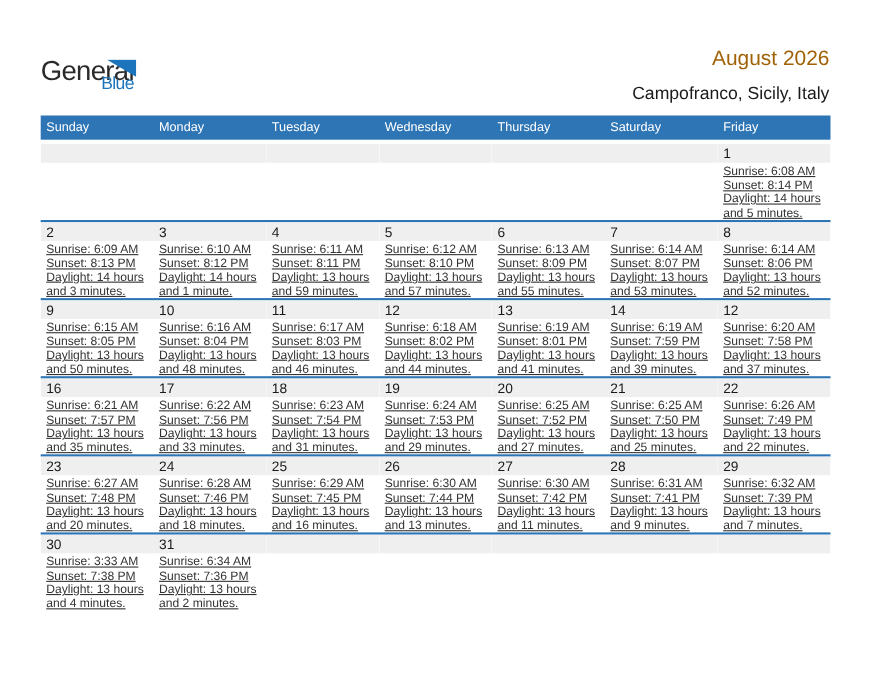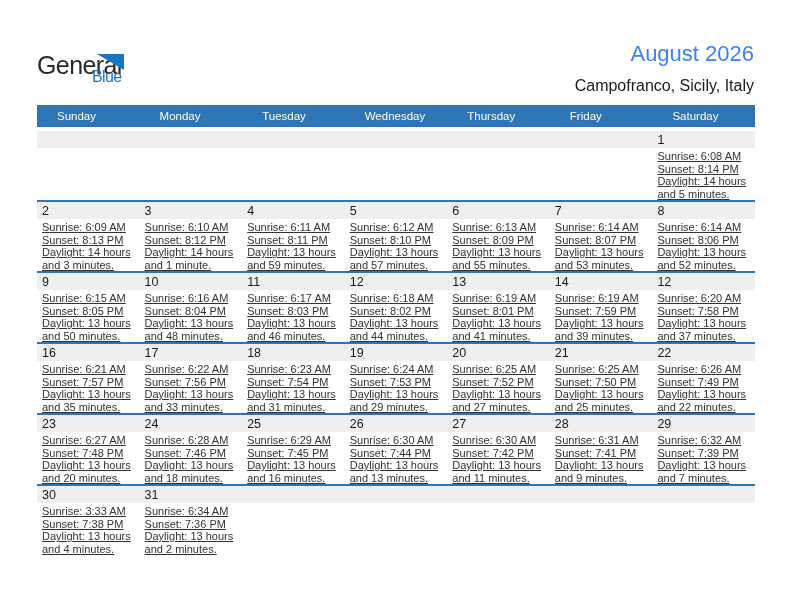--- a/index.html
+++ b/index.html
@@ -21,31 +21,31 @@
     width:27px; height:16px;
     background:var(--logo-blue);
     clip-path:polygon(0 0, 100% 0, 100% 100%);
   }
   .logo-blue-text {
     position:absolute; left:55px; top:17px;
     font-size:16px; letter-spacing:-0.6px; color:var(--logo-blue); font-weight:500;
   }
   
   .titles { position:absolute; right:38px; top:38px; text-align:right; }
-  .month-title { font-size:22px; color:#3b82f6; line-height:32px; }
+  .month-title { font-size:19px; color:#a16207; line-height:32px; }
   .location-subtitle { font-size:16px; color:#1a1a1a; margin-top:7px; }
   
   .calendar { position:absolute; left:37px; top:105px; width:718px; }
   .weekday-row {
     display:grid; grid-template-columns:repeat(7,1fr);
     background:var(--accent); height:22px;
   }
   .weekday-cell {
     color:#ffffff; font-size:11.5px;
-    padding-left:20px; display:flex; align-items:center;
+    padding-left:5px; display:flex; align-items:center;
   }
   .weeks { margin-top:4px; }
   .week-row { border-bottom:2px solid var(--accent); }
   .week-row:last-child { border-bottom:none; }
   .week-grid { display:grid; grid-template-columns:repeat(7,1fr); }
   .day-cell { overflow:hidden; }
   .day-num-band {
     background:var(--band); height:17px;
     font-size:12.5px; color:#1a1a1a;
     padding-left:5px; display:flex; align-items:center;
@@ -72,22 +72,22 @@
     <div class="location-subtitle">Campofranco, Sicily, Italy</div>
   </div>
 
   <div class="calendar">
     <div class="weekday-row">
         <div class="weekday-cell">Sunday</div>
         <div class="weekday-cell">Monday</div>
         <div class="weekday-cell">Tuesday</div>
         <div class="weekday-cell">Wednesday</div>
         <div class="weekday-cell">Thursday</div>
+        <div class="weekday-cell">Saturday</div>
         <div class="weekday-cell">Friday</div>
-        <div class="weekday-cell">Saturday</div>
       </div>
     <div class="weeks">
         <div class="week-row">
           <div class="week-grid">
             <div class="day-cell">
               <div class="day-num-band"></div>
               <div class="day-body"></div>
             </div>
             <div class="day-cell">
               <div class="day-num-band"></div>

